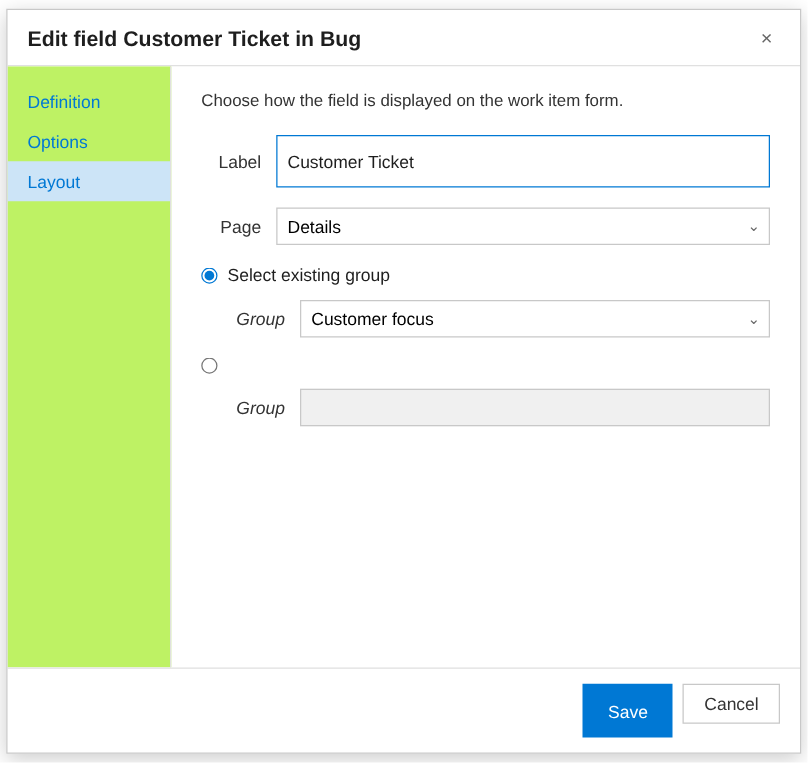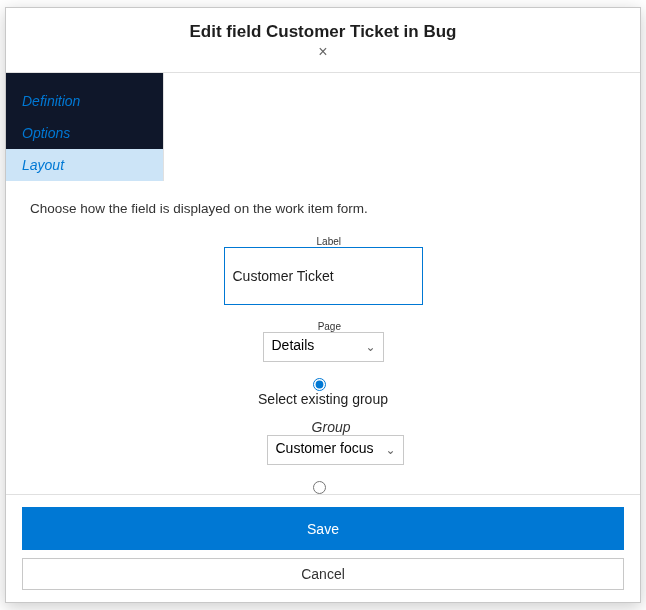--- a/index.html
+++ b/index.html
@@ -1,15 +1,15 @@
 <!DOCTYPE html>
 <html><head>
   <meta charset="utf-8">
   <style>
-    * { box-sizing: border-box; margin: 0; padding: 0; flex-direction: column; }
+    * { box-sizing: border-box; margin: 0; padding: 0; }
 
     body {
       font-family: "Segoe UI", Arial, sans-serif;
       font-size: 14px;
       background: #fff;
       display: flex;
       justify-content: center;
       align-items: center;
       width: 646px;
       height: 610px;
@@ -52,26 +52,25 @@
       padding: 2px 6px;
     }
 
     .dialog-body {
       display: flex;
       flex: 1;
       overflow: hidden;
     }
 
     .sidebar {
-      width: 158px;
-      background: #0f172a;
+      width: 131px;
+      background: #bef264;
       border-right: 1px solid #e0e0e0;
       flex-shrink: 0;
       padding-top: 12px;
-      font-style: italic;
     }
 
     .sidebar-item {
       padding: 8px 16px;
       cursor: pointer;
       color: #0078d4;
       font-size: 14px;
     }
 
     .sidebar-item.active {
@@ -93,21 +92,21 @@
 
     .form-row {
       display: flex;
       align-items: center;
       margin-bottom: 16px;
     }
 
     .form-label {
       width: 60px;
       color: #333;
-      font-size: 10px;
+      font-size: 14px;
       flex-shrink: 0;
       text-align: right;
       padding-right: 12px;
     }
 
     .form-control {
       flex: 1;
       height: 30px;
       border: 1px solid #0078d4;
       padding: 20px 8px;

